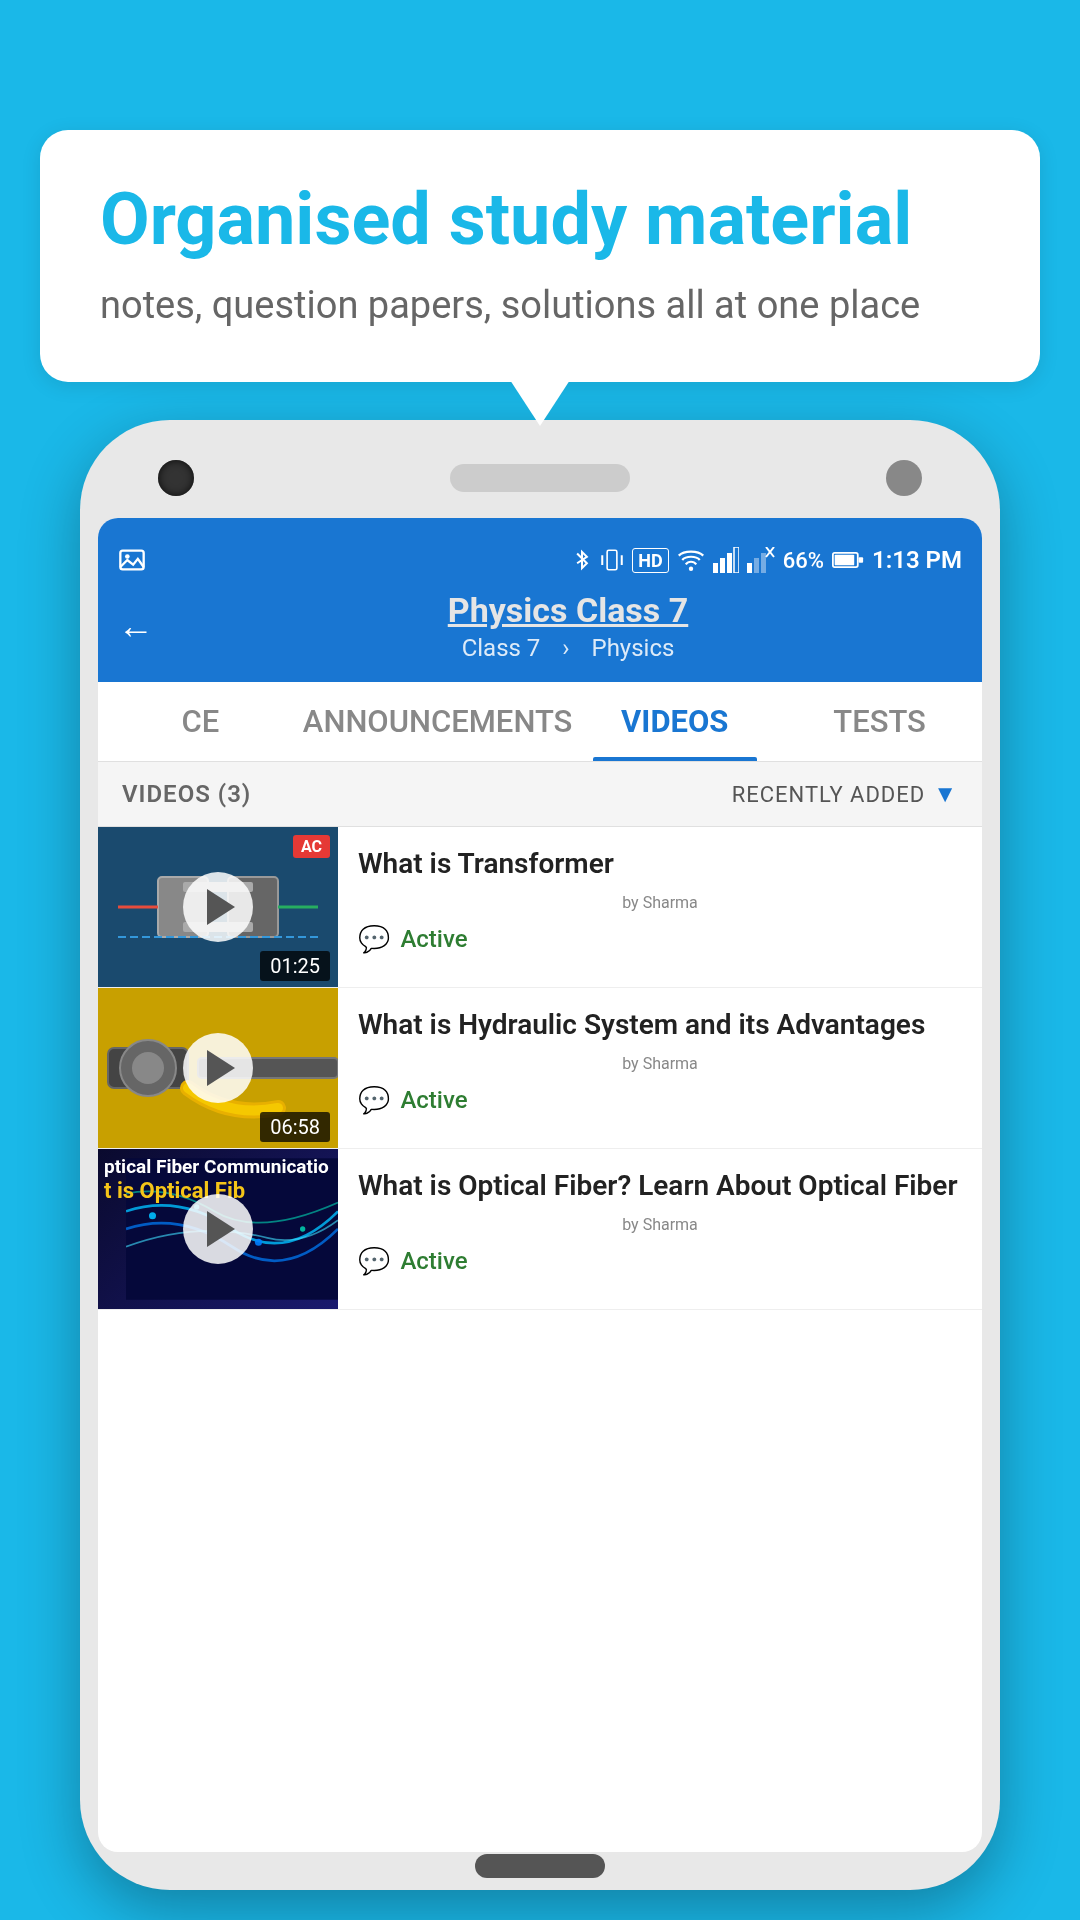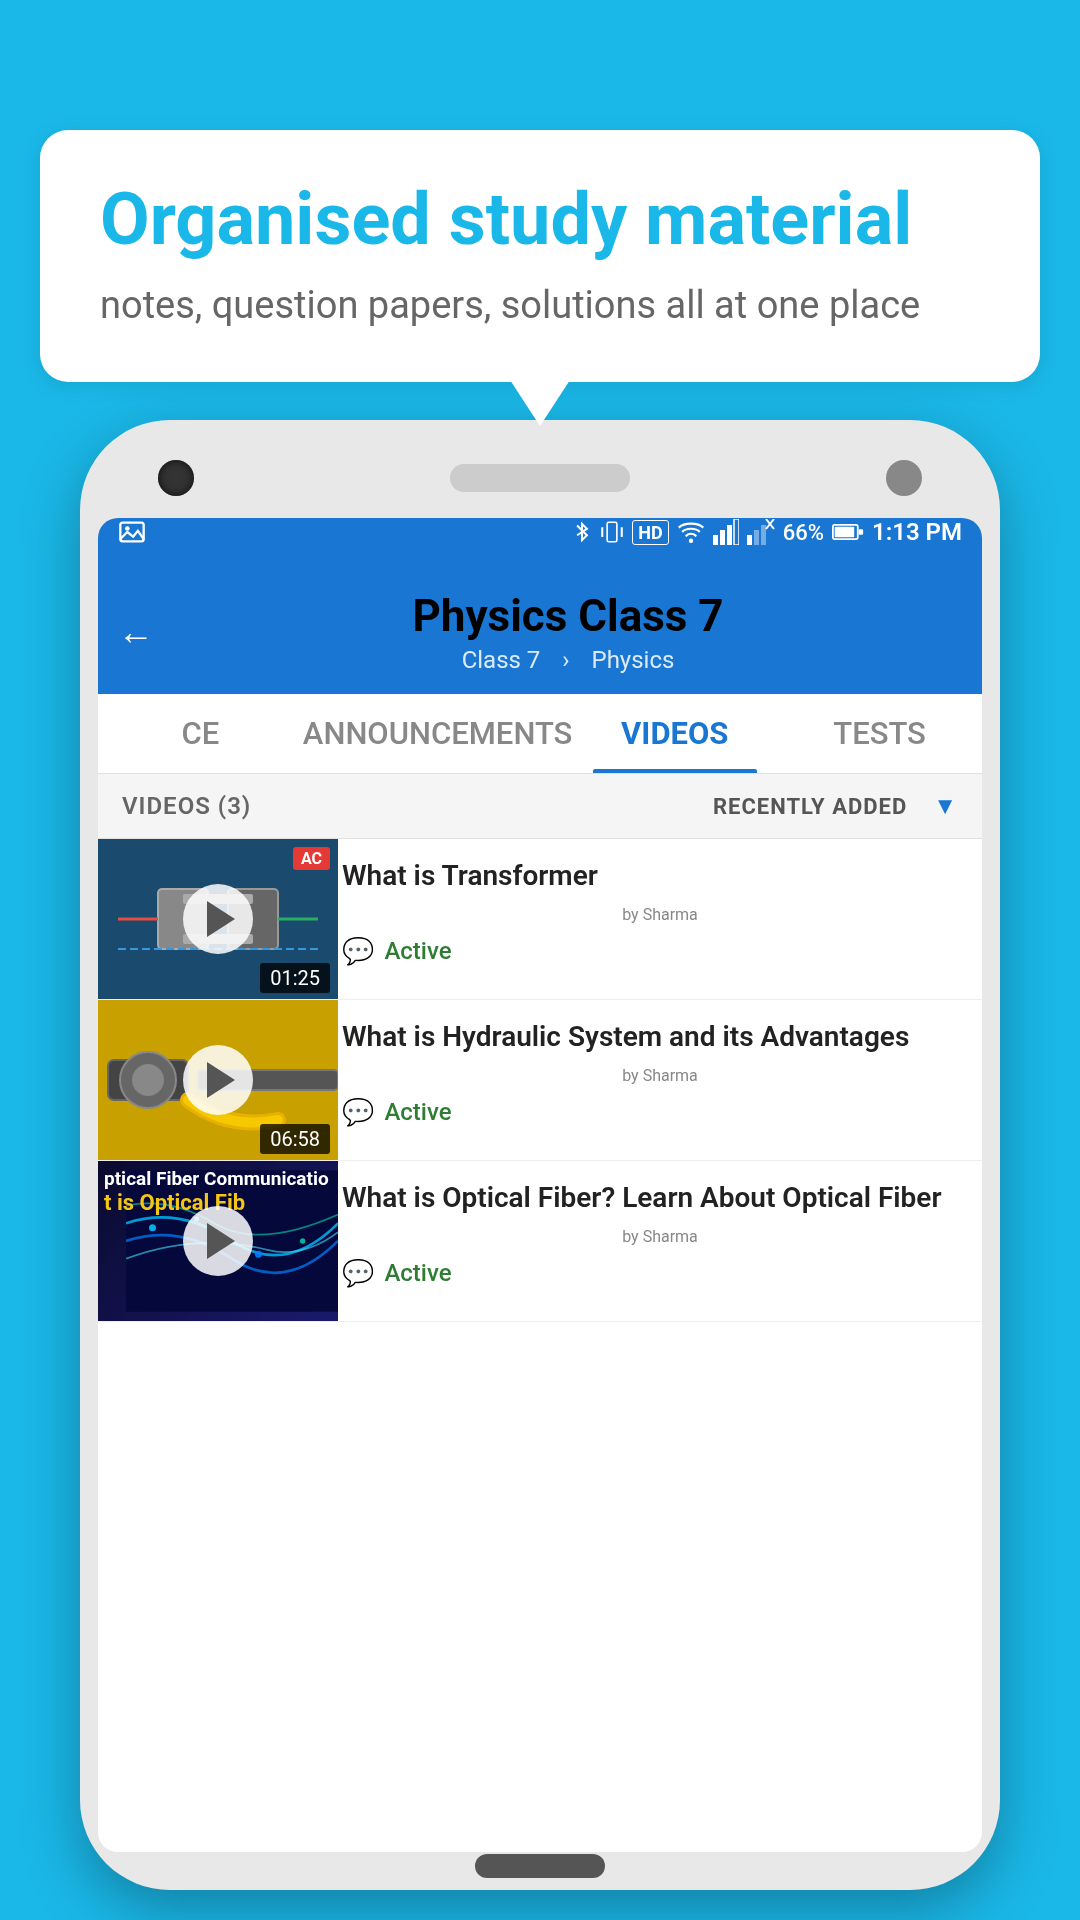--- a/index.html
+++ b/index.html
@@ -129,21 +129,21 @@
       height: calc(100% - 100px);
       position: relative;
       margin-top: 0;
     }
 
     
     .status-bar {
       background: #1976d2;
       height: 56px;
       display: flex;
-      align-items: flex-start;
+      align-items: flex-end;
       justify-content: space-between;
       padding: 0 20px;
       color: white;
       font-size: 22px;
     }
 
     .status-bar-left {
       display: flex;
       align-items: center;
       gap: 6px;
@@ -171,23 +171,24 @@
       font-size: 36px;
       cursor: pointer;
     }
 
     .header-title-area {
       text-align: center;
       flex: 1;
     }
 
     .header-title {
-      color: #000000;
-      font-size: 44px;
+      color: #e5e5e5;
+      font-size: 34px;
       font-weight: 700;
+      text-decoration: underline;
     }
 
     .header-subtitle {
       color: rgba(255,255,255,0.85);
       font-size: 24px;
       margin-top: 4px;
     }
 
     .header-subtitle span {
       margin: 0 8px;
@@ -245,23 +246,23 @@
     .videos-count {
       font-size: 24px;
       font-weight: 600;
       color: #666;
       letter-spacing: 1px;
     }
 
     .sort-dropdown {
       display: flex;
       align-items: center;
-      gap: 26px;
+      gap: 8px;
       font-size: 22px;
-      font-weight: 700;
+      font-weight: 400;
       color: #555;
       letter-spacing: 1px;
       cursor: pointer;
     }
 
     .dropdown-arrow {
       color: #1976d2;
       font-size: 24px;
     }
 
@@ -341,21 +342,21 @@
       right: 8px;
       background: rgba(0,0,0,0.75);
       color: white;
       font-size: 20px;
       padding: 3px 10px;
       border-radius: 3px;
     }
 
     .video-info {
       flex: 1;
-      padding: 18px 4px;
+      padding: 18px 20px;
     }
 
     .video-title {
       font-size: 28px;
       font-weight: 600;
       color: #222;
       line-height: 1.35;
       margin-bottom: 10px;
     }
 

